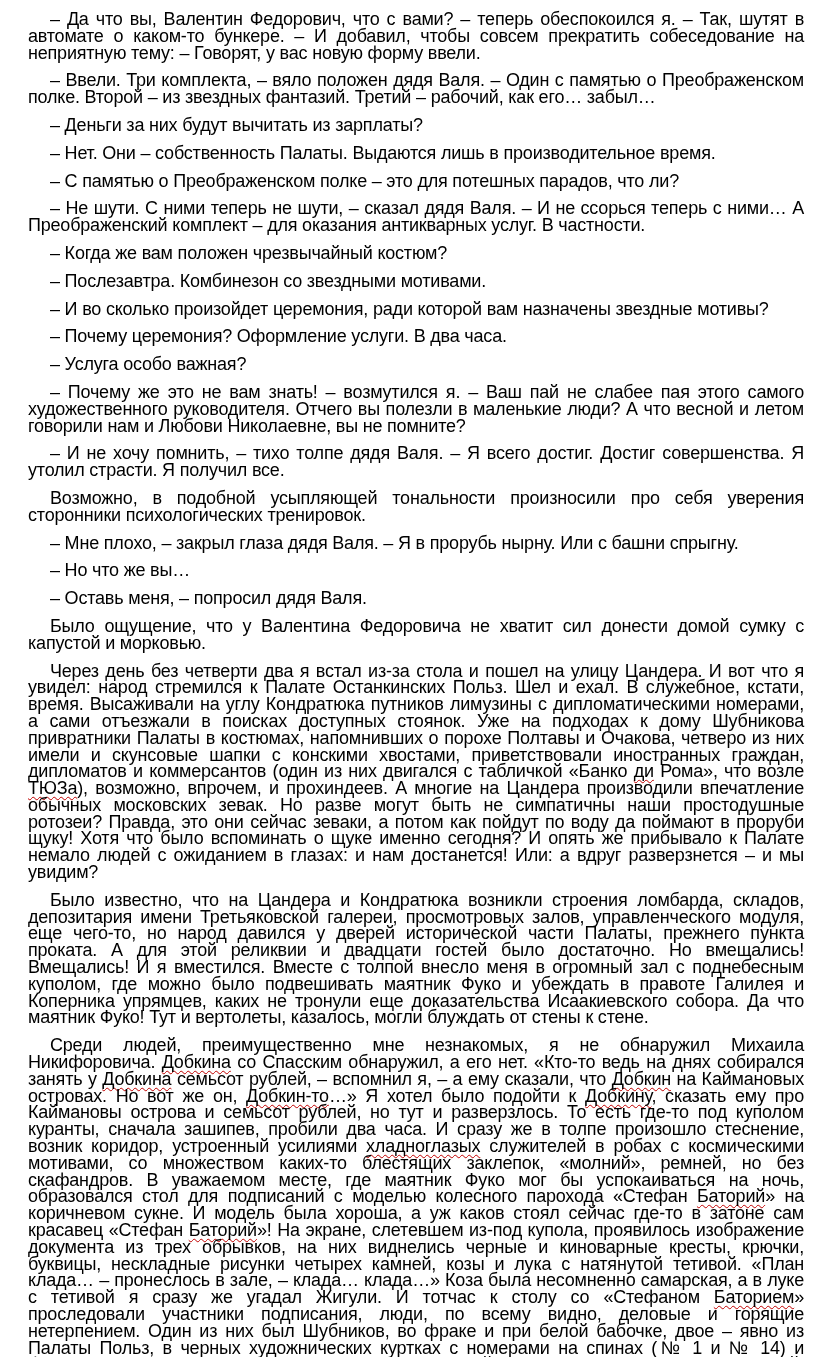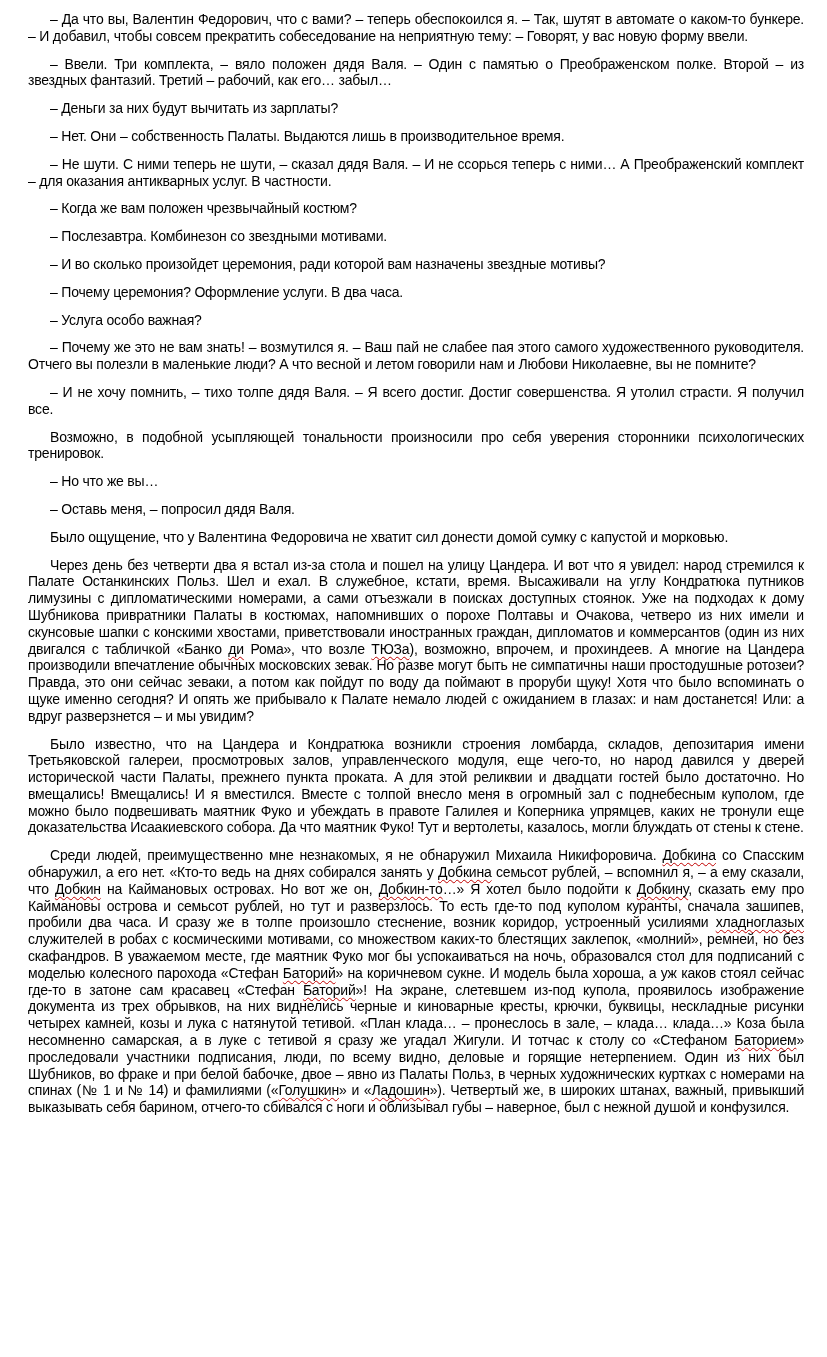--- a/index.html
+++ b/index.html
@@ -13,21 +13,21 @@
     box-sizing: border-box;
     padding: 6px 23px 10px 28px;
     overflow: hidden;
     background: #ffffff;
   }
   .para {
     margin: 11px 0 0 0;
     text-indent: 22px;
     text-align: justify;
     font-family: "Liberation Sans", sans-serif;
-    font-size: 14px;
+    font-size: 18px;
     line-height: 16.8px;
     letter-spacing: -0.2px;
     color: #000000;
     hyphens: none;
   }
   .para:first-child { margin-top: 5px; }
   .misspelled {
     text-decoration-line: underline;
     text-decoration-style: wavy;
     text-decoration-color: var(--misspell-color, #c00000);
@@ -38,29 +38,31 @@
 </style>
 </head>
 <body style="background: rgb(255, 255, 255);">
 
 <div class="page">
   <div>
       <p class="para"><span>– Да что вы, Валентин Федорович, что с вами? – теперь обеспокоился я. – Так, шутят в автомате о каком-то бункере. – И добавил, чтобы совсем прекратить собеседование на неприятную тему: – Говорят, у вас новую форму ввели.</span></p>
       <p class="para"><span>– Ввели. Три комплекта, – вяло положен дядя Валя. – Один с памятью о Преображенском полке. Второй – из звездных фантазий. Третий – рабочий, как его… забыл…</span></p>
       <p class="para"><span>– Деньги за них будут вычитать из зарплаты?</span></p>
       <p class="para"><span>– Нет. Они – собственность Палаты. Выдаются лишь в производительное время.</span></p>
+      <p class="para"><span>– С памятью о Преображенском полке – это для потешных парадов, что ли?</span></p>
       <p class="para"><span>– Не шути. С ними теперь не шути, – сказал дядя Валя. – И не ссорься теперь с ними… А Преображенский комплект – для оказания антикварных услуг. В частности.</span></p>
       <p class="para"><span>– Когда же вам положен чрезвычайный костюм?</span></p>
       <p class="para"><span>– Послезавтра. Комбинезон со звездными мотивами.</span></p>
       <p class="para"><span>– И во сколько произойдет церемония, ради которой вам назначены звездные мотивы?</span></p>
       <p class="para"><span>– Почему церемония? Оформление услуги. В два часа.</span></p>
       <p class="para"><span>– Услуга особо важная?</span></p>
       <p class="para"><span>– Почему же это не вам знать! – возмутился я. – Ваш пай не слабее пая этого самого художественного руководителя. Отчего вы полезли в маленькие люди? А что весной и летом говорили нам и Любови Николаевне, вы не помните?</span></p>
       <p class="para"><span>– И не хочу помнить, – тихо толпе дядя Валя. – Я всего достиг. Достиг совершенства. Я утолил страсти. Я получил все.</span></p>
       <p class="para"><span>Возможно, в подобной усыпляющей тональности произносили про себя уверения сторонники психологических тренировок.</span></p>
+      <p class="para"><span>– Мне плохо, – закрыл глаза дядя Валя. – Я в прорубь нырну. Или с башни спрыгну.</span></p>
       <p class="para"><span>– Но что же вы…</span></p>
       <p class="para"><span>– Оставь меня, – попросил дядя Валя.</span></p>
       <p class="para"><span>Было ощущение, что у Валентина Федоровича не хватит сил донести домой сумку с капустой и морковью.</span></p>
       <p class="para"><span>Через день без четверти два я встал из-за стола и пошел на улицу Цандера. И вот что я увидел: народ стремился к Палате Останкинских Польз. Шел и ехал. В служебное, кстати, время. Высаживали на углу Кондратюка путников лимузины с дипломатическими номерами, а сами отъезжали в поисках доступных стоянок. Уже на подходах к дому Шубникова привратники Палаты в костюмах, напомнивших о порохе Полтавы и Очакова, четверо из них имели и скунсовые шапки с конскими хвостами, приветствовали иностранных граждан, дипломатов и коммерсантов (один из них двигался с табличкой «Банко </span><span class="misspelled">ди</span><span> Рома», что возле </span><span class="misspelled">ТЮЗа</span><span>), возможно, впрочем, и прохиндеев. А многие на Цандера производили впечатление обычных московских зевак. Но разве могут быть не симпатичны наши простодушные ротозеи? Правда, это они сейчас зеваки, а потом как пойдут по воду да поймают в проруби щуку! Хотя что было вспоминать о щуке именно сегодня? И опять же прибывало к Палате немало людей с ожиданием в глазах: и нам достанется! Или: а вдруг разверзнется – и мы увидим?</span></p>
       <p class="para"><span>Было известно, что на Цандера и Кондратюка возникли строения ломбарда, складов, депозитария имени Третьяковской галереи, просмотровых залов, управленческого модуля, еще чего-то, но народ давился у дверей исторической части Палаты, прежнего пункта проката. А для этой реликвии и двадцати гостей было достаточно. Но вмещались! Вмещались! И я вместился. Вместе с толпой внесло меня в огромный зал с поднебесным куполом, где можно было подвешивать маятник Фуко и убеждать в правоте Галилея и Коперника упрямцев, каких не тронули еще доказательства Исаакиевского собора. Да что маятник Фуко! Тут и вертолеты, казалось, могли блуждать от стены к стене.</span></p>
       <p class="para"><span>Среди людей, преимущественно мне незнакомых, я не обнаружил Михаила Никифоровича. </span><span class="misspelled">Добкина</span><span> со Спасским обнаружил, а его нет. «Кто-то ведь на днях собирался занять у </span><span class="misspelled">Добкина</span><span> семьсот рублей, – вспомнил я, – а ему сказали, что </span><span class="misspelled">Добкин</span><span> на Каймановых островах. Но вот же он, </span><span class="misspelled">Добкин-то</span><span>…» Я хотел было подойти к </span><span class="misspelled">Добкину</span><span>, сказать ему про Каймановы острова и семьсот рублей, но тут и разверзлось. То есть где-то под куполом куранты, сначала зашипев, пробили два часа. И сразу же в толпе произошло стеснение, возник коридор, устроенный усилиями </span><span class="misspelled">хладноглазых</span><span> служителей в робах с космическими мотивами, со множеством каких-то блестящих заклепок, «молний», ремней, но без скафандров. В уважаемом месте, где маятник Фуко мог бы успокаиваться на ночь, образовался стол для подписаний с моделью колесного парохода «Стефан </span><span class="misspelled">Баторий</span><span>» на коричневом сукне. И модель была хороша, а уж каков стоял сейчас где-то в затоне сам красавец «Стефан </span><span class="misspelled">Баторий</span><span>»! На экране, слетевшем из-под купола, проявилось изображение документа из трех обрывков, на них виднелись черные и киноварные кресты, крючки, буквицы, нескладные рисунки четырех камней, козы и лука с натянутой тетивой. «План клада… – пронеслось в зале, – клада… клада…» Коза была несомненно самарская, а в луке с тетивой я сразу же угадал Жигули. И тотчас к столу со «Стефаном </span><span class="misspelled">Баторием</span><span>» проследовали участники подписания, люди, по всему видно, деловые и горящие нетерпением. Один из них был Шубников, во фраке и при белой бабочке, двое – явно из Палаты Польз, в черных художнических куртках с номерами на спинах (№ 1 и № 14) и фамилиями («</span><span class="misspelled">Голушкин</span><span>» и «</span><span class="misspelled">Ладошин</span><span>»). Четвертый же, в широких штанах, важный, привыкший выказывать себя барином, отчего-то сбивался с ноги и облизывал губы – наверное, был с нежной душой и конфузился.</span></p>
     </div>
 </div>
 
 </body></html>

